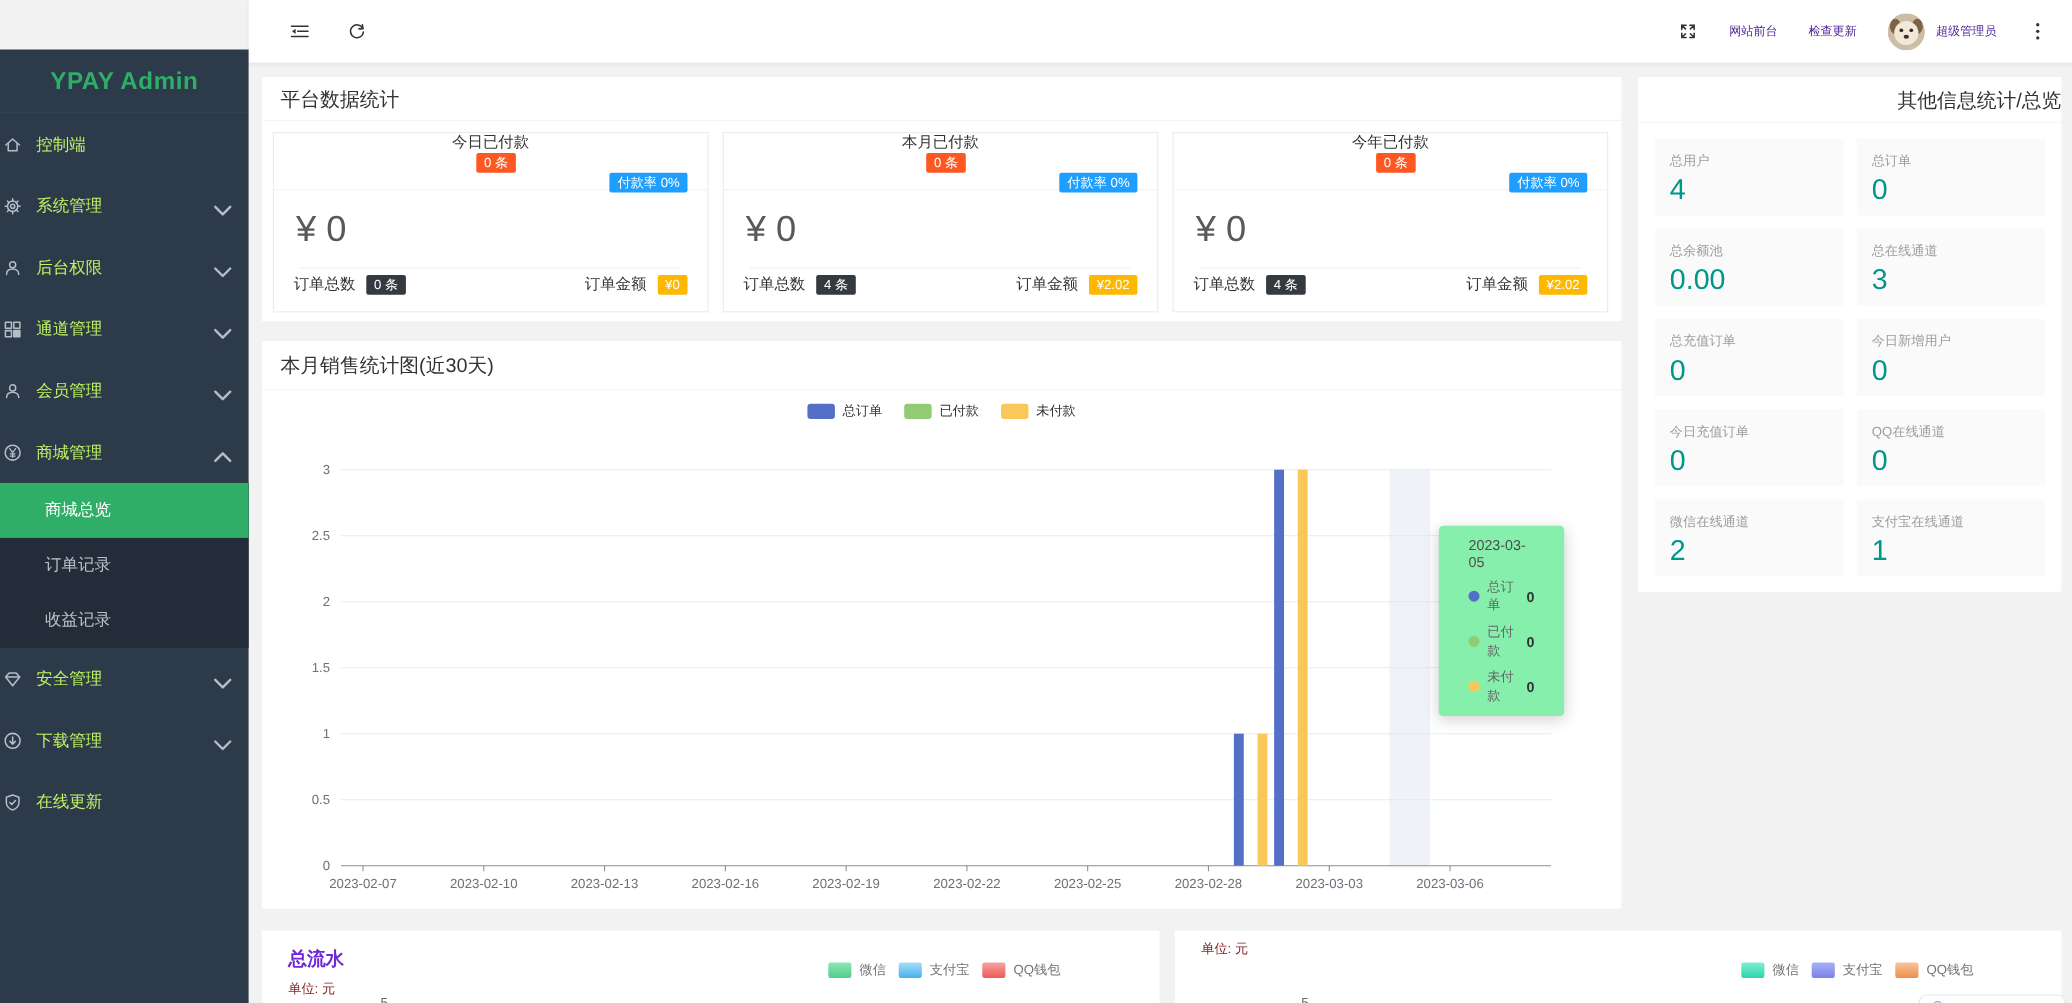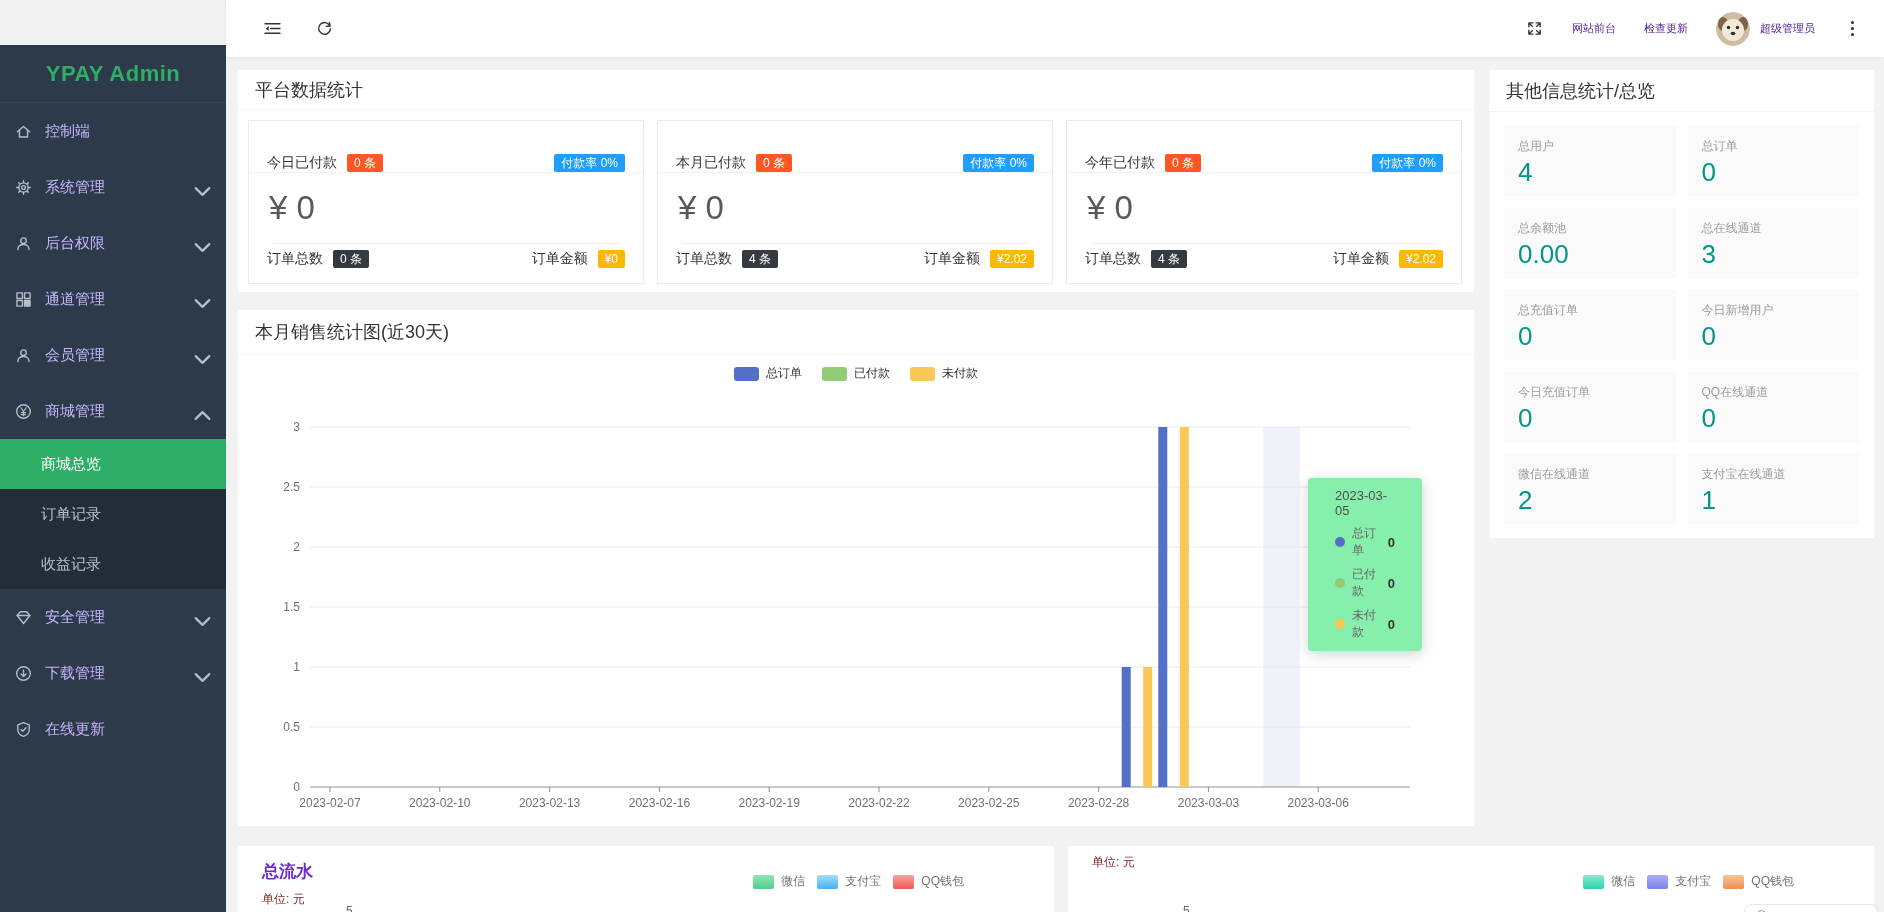--- a/index.html
+++ b/index.html
@@ -2,21 +2,21 @@
 <html><head>
 <meta charset="utf-8">
 <style>
   * { margin:0; padding:0; box-sizing:border-box; }
   html,body { width:1884px; height:912px; overflow:hidden; font-family:"Liberation Sans","DejaVu Sans",sans-serif; background:#f2f2f2; }
   .app { position:relative; width:1884px; height:912px; }
 
   
   .sidebar { position:absolute; left:0; top:0; width:226px; height:912px; background:#2d3a49; z-index:20;margin-top:45px; }
   .logo { height:58px; line-height:58px; text-align:center; color:#2fae68; font-size:22px; font-weight:bold; border-bottom:1px solid rgba(255,255,255,.06); letter-spacing:.5px; }
-  .mi { position:relative; height:56px; display:flex; align-items:center; padding-left:15px; color:#c4b5fd; font-size:15px; cursor:pointer; }
+  .mi { position:relative; height:56px; display:flex; align-items:center; padding-left:3px; color:#bef264; font-size:15px; cursor:pointer; }
   .mi .ic { width:17px; height:17px; display:inline-flex; margin-right:13px; }
   .mi svg { width:17px; height:17px; }
   .chev { position:absolute; right:22px; top:50%; margin-top:-4px; width:10px; height:7px; }
   .submenu { background:#232d39; }
   .smi { height:50px; line-height:50px; padding-left:41px; color:#b9c0c8; font-size:15px; cursor:pointer; }
   .smi.active { color:#fff; }
 
   
   .topbar { position:absolute; left:226px; top:0; right:0; height:57px; background:#fff; box-shadow:0 1px 4px rgba(0,21,41,.08); z-index:10; display:flex; align-items:center; }
   .tb-left { display:flex; align-items:center; gap:32px; padding-left:36px; }
@@ -29,21 +29,21 @@
   .kebab i { width:3px; height:3px; border-radius:50%; background:#333; }
 
   
   .main { position:absolute; left:226px; top:57px; right:0; bottom:0; background:#f2f2f2; overflow:hidden; }
   .panel { position:absolute; background:#fff; }
   .panel-head { height:40px; line-height:40px; padding-left:17px; font-size:18px; color:#333; border-bottom:1px solid #f4f4f4; }
 
   .panel-platform { left:12px; top:13px; width:1236px; height:222px; }
   .cards { display:flex; gap:13px; padding:10px; }
   .scard { width:396px; height:164px; border:1px solid #ebebeb; display:flex; flex-direction:column; background:#fff; }
-  .scard-head { height:52px; display:flex; align-items:flex-end; padding:0 18px; border-bottom:1px solid #f2f2f2; }
+  .scard-head { height:52px; display:flex; align-items:center; padding:0 18px; border-bottom:1px solid #f2f2f2;flex-direction:column; }
   .scard-title { font-size:14px; color:#333; }
   .badge { display:inline-block; font-size:12px; color:#fff; border-radius:2px; padding:3px 7px; line-height:1; }
   .badge.ml { margin-left:10px; }
   .rate { margin-left:auto; }
   .scard-amount { padding:16px 20px 0; font-size:33px; color:#595959; }
   .scard-div { margin:16px 24px 0; border-top:1px solid #eee; }
   .scard-foot { margin-top:auto; display:flex; align-items:center; padding:0 18px 15px; font-size:14px; color:#333; }
   .foot-right { margin-left:auto; display:flex; align-items:center; }
 
   .panel-chart { left:12px; top:253px; width:1236px; height:516px; }
@@ -53,21 +53,21 @@
   .lg-swatch { width:25px; height:14px; border-radius:3px; }
   #sales-svg { position:absolute; left:0; top:0; }
   .chart-tooltip { position:absolute; left:1070px; top:168px; width:114px; background:#86efac; border-radius:4px; box-shadow:0 3px 14px rgba(0,0,0,.18); padding:10px 27px; z-index:5; }
   .tt-date { font-size:13px; color:#4e4e4e; margin-bottom:4px; }
   .tt-row { display:flex; align-items:center; margin-top:7px; }
   .tt-dot { width:10px; height:10px; border-radius:50%; margin-right:7px; flex:none; }
   .tt-name { font-size:12px; color:#666; }
   .tt-val { margin-left:auto; font-size:13px; font-weight:bold; color:#333; }
 
   .panel-stats { left:1263px; top:13px; width:385px; height:468px; }
-  .panel-stats .panel-head { height:42px; line-height:42px; }
+  .panel-stats .panel-head { height:42px; line-height:42px;text-align:right; }
   .tiles { display:grid; grid-template-columns:1fr 1fr; gap:12px; padding:14px 15px; }
   .tile { background:#fafafa; height:70px; padding:12px 0 0 14px; }
   .tile .tl { font-size:12px; color:#9c9c9c; }
   .tile .tv { font-size:26px; color:#009688; margin-top:2px; }
 
   .bcard { position:absolute; top:789px; height:123px; background:#fff; }
   .bcard-left { left:12px; width:816px; }
   .bcard-right { left:842px; width:806px; }
   .bc-title { padding:14px 0 0 24px; font-size:17px; font-weight:bold; color:#6d28d9; }
   .bc-unit { padding:8px 0 0 24px; font-size:12px; color:#7f1d1d; }

